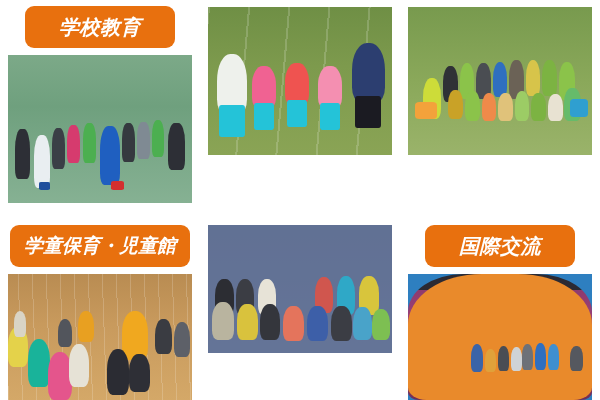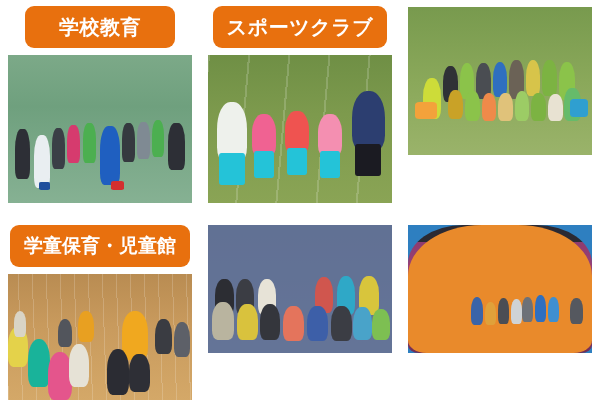--- a/index.html
+++ b/index.html
@@ -41,20 +41,21 @@
     height: 42px;
     border-radius: 9px;
     background: #e8700e;
     display: flex;
     align-items: center;
     justify-content: center;
     padding: 0 14px;
     min-width: 150px;
     cursor: pointer;
     user-select: none;
+    font-style: italic;
   }
   .cell.r2 .btn { margin-top: 7px; }
 
   .btn-label {
     color: #ffffff;
     font-size: 20px;
     font-weight: bold;
     letter-spacing: 0.5px;
     line-height: 1;
     white-space: nowrap;
@@ -278,23 +279,20 @@
           <i class="fig" style="left:70%;top:45%;width:7%;height:25%;background:#7f8a93"></i>
           <i class="fig" style="left:78%;top:44%;width:7%;height:25%;background:#4caf50"></i>
           <i class="fig" style="left:87%;top:46%;width:9%;height:32%;background:#2d2f36"></i>
           <i class="fig" style="left:56%;top:85%;width:7%;height:6%;background:#d32f2f;border-radius:20%"></i>
           <i class="fig" style="left:17%;top:86%;width:6%;height:5%;background:#1f4f9c;border-radius:20%"></i>
         </div>
       </div>
     </div>
 
     <div class="cell r1">
-      <div class="btn">
-        <span class="btn-label">スポーツクラブ</span>
-      </div>
       <div class="photo">
         <div class="layer p2-sky"></div>
         <div class="layer p2-trees"></div>
         <div class="layer p2-grass"></div>
         <div class="layer p2-lines"></div>
         <div class="layer">
           <i class="fig" style="left:5%;top:32%;width:16%;height:40%;background:#eef1ec"></i>
           <i class="fig" style="left:6%;top:66%;width:14%;height:22%;background:#24c3d8;border-radius:10%"></i>
           <i class="fig" style="left:24%;top:40%;width:13%;height:28%;background:#f06292"></i>
           <i class="fig" style="left:25%;top:65%;width:11%;height:18%;background:#24c3d8;border-radius:10%"></i>
@@ -389,20 +387,23 @@
           <i class="fig" style="left:41%;top:63%;width:11%;height:28%;background:#e4745c"></i>
           <i class="fig" style="left:54%;top:63%;width:11%;height:28%;background:#3d5fa8"></i>
           <i class="fig" style="left:67%;top:63%;width:11%;height:28%;background:#3b3d44"></i>
           <i class="fig" style="left:79%;top:64%;width:10%;height:26%;background:#49a3c9"></i>
           <i class="fig" style="left:89%;top:66%;width:10%;height:24%;background:#7dbf52"></i>
         </div>
       </div>
     </div>
 
     <div class="cell r2">
+      <div class="btn">
+        <span class="btn-label">国際交流</span>
+      </div>
       <div class="photo">
         <div class="layer p6-sky"></div>
         <div class="layer p6-bridgerail"></div>
         <div class="layer p6-bridge"></div>
         <div class="layer p6-ground"></div>
         <div class="layer p6-mat"></div>
         <div class="layer p6-tent"></div>
         <div class="layer p6-banner"></div>
         <div class="layer p6-bannertext"></div>
         <div class="layer p6-pole"></div>

